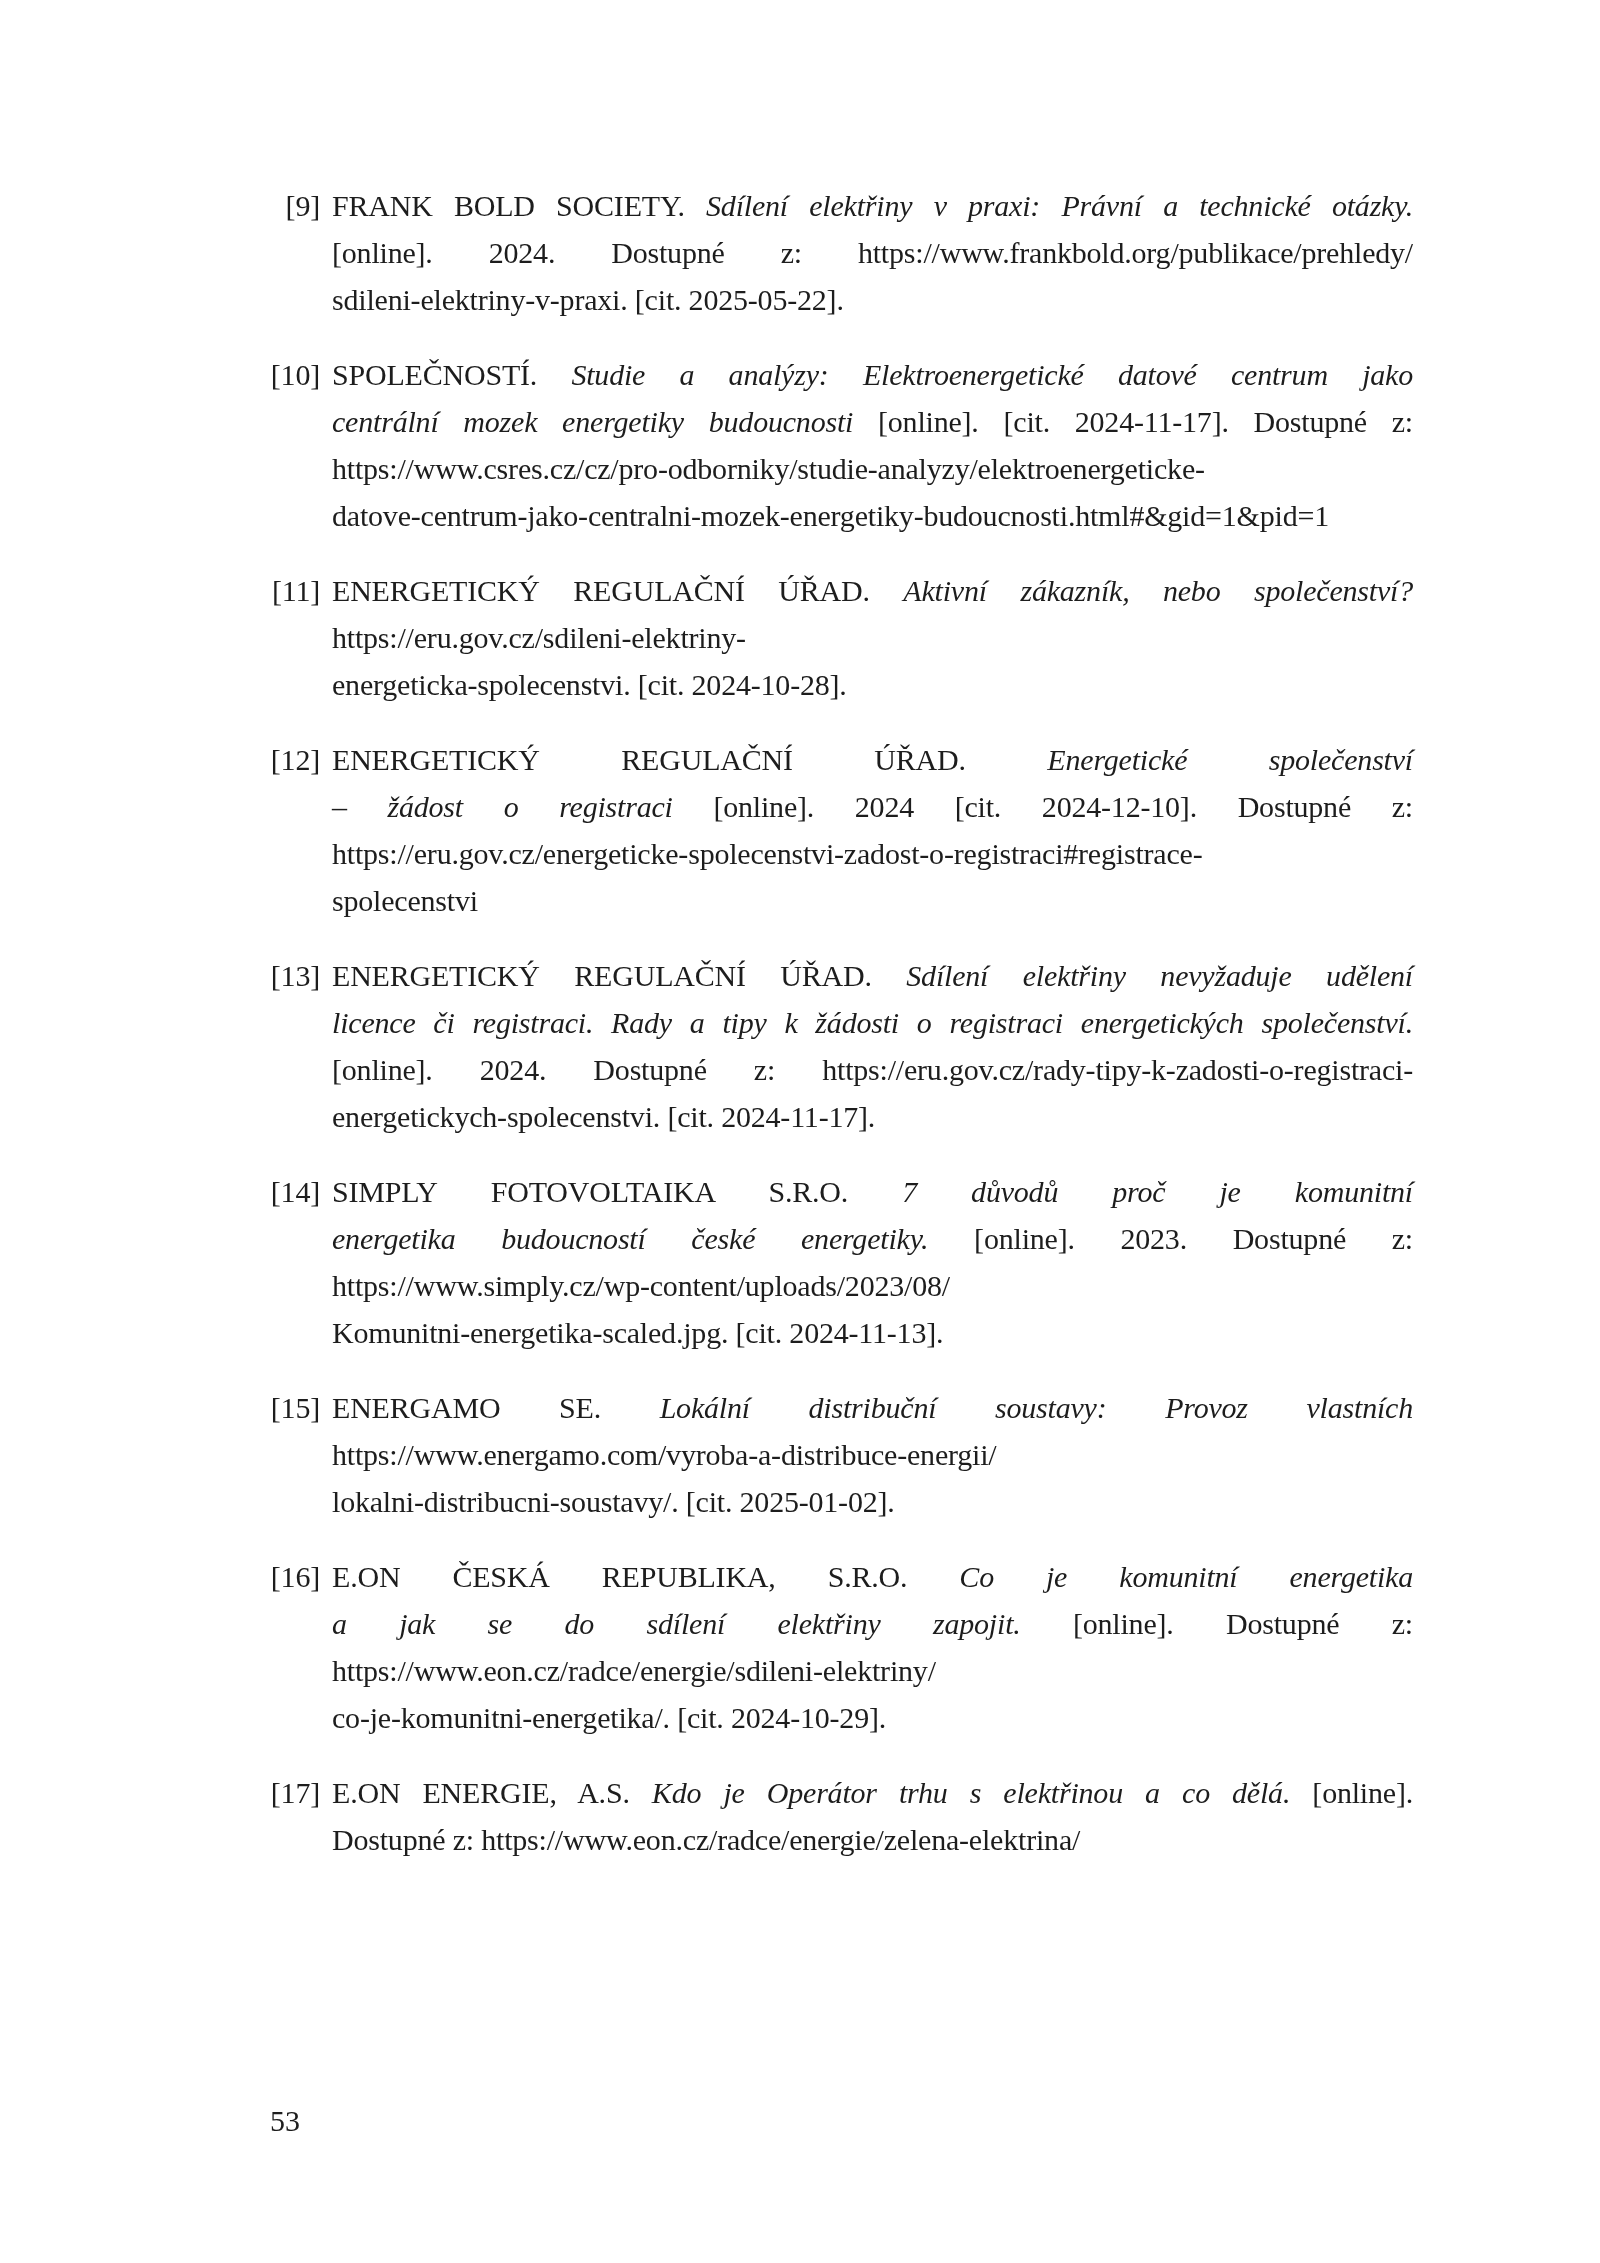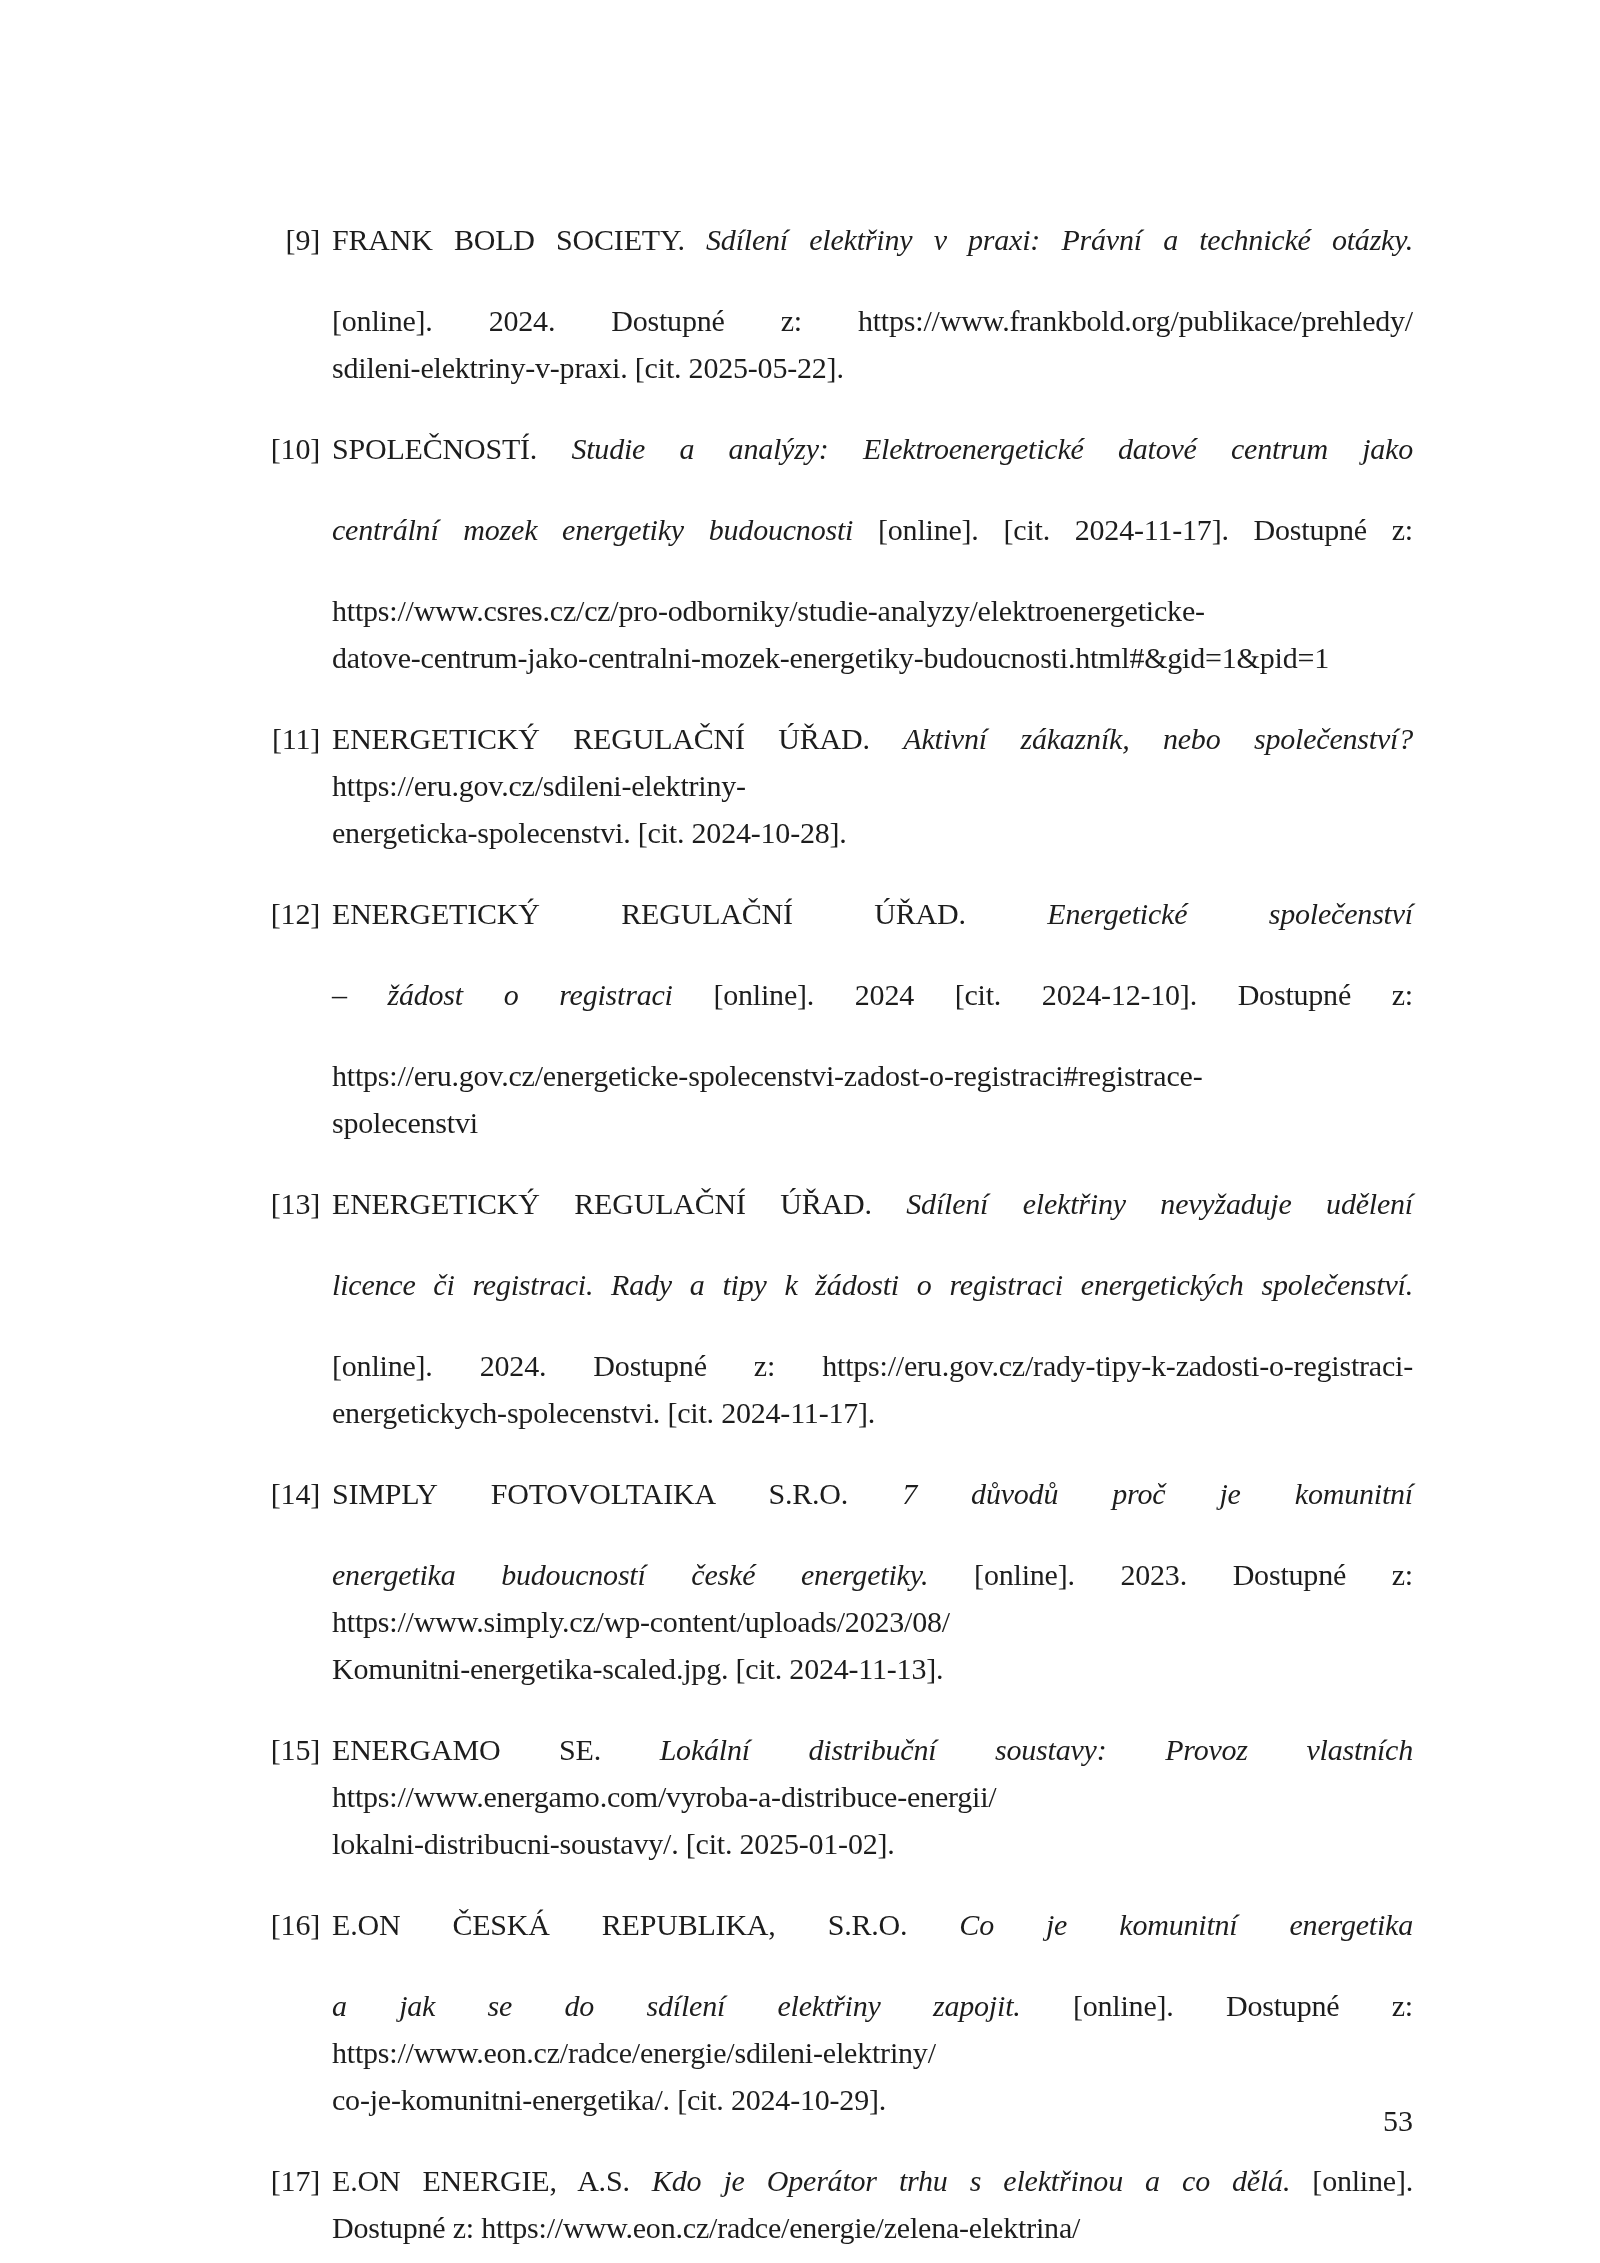--- a/index.html
+++ b/index.html
@@ -18,25 +18,25 @@
     margin-bottom:28px;
     font-size:30px;
     line-height:47px;
     letter-spacing:-0.2px;
   }
   .ref-label{
     position:absolute;left:0;top:0;width:50px;
     text-align:right;
   }
   .ref-line{white-space:nowrap;}
-  .ref-line.fill{text-align:justify;text-align-last:justify;margin-top:34px;}
+  .ref-line.fill{text-align:justify;text-align-last:justify;}
   .it{font-style:italic;}
   .pagenum{
     position:absolute;top:2097px;left:270px;width:1143px;
-    text-align:right;
+    text-align:left;
     font-size:30px;line-height:47px;
   }
 </style>
 </head>
 <body>
 
 <div class="page">
   <div class="bib">
   <div class="ref">
     <span class="ref-label">[9]</span>

